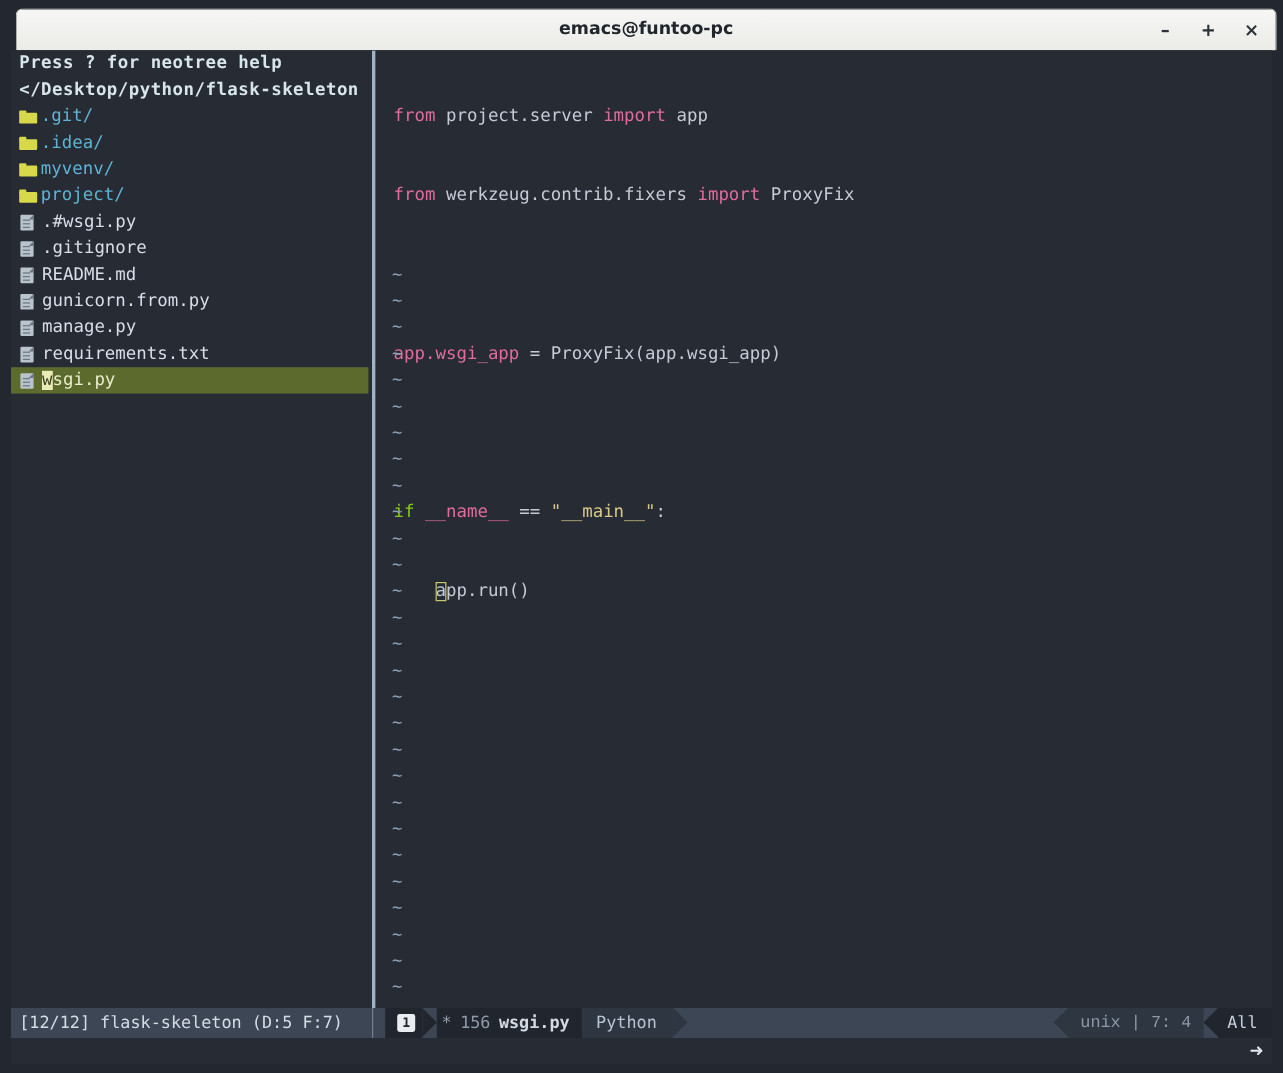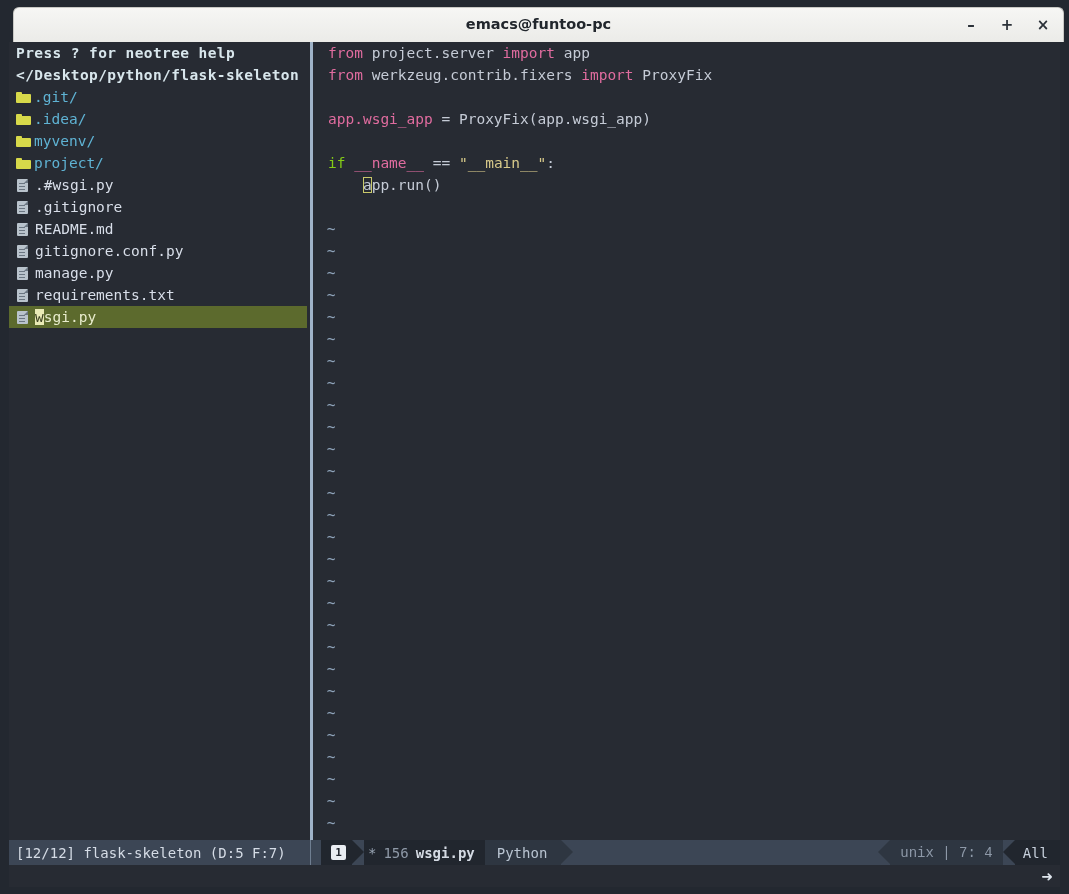--- a/index.html
+++ b/index.html
@@ -188,20 +188,21 @@
     background: #272b33;
     overflow: hidden;
   }
   .code-line {
     height: 22px;
     line-height: 22px;
     white-space: pre;
     font-size: 14.5px;
     padding-left: 15px;
     color: #c5cbd6;
+    margin-top: 44px;
   }
   .tilde-col {
     position: absolute;
     left: 8px;
     top: 176px;
     width: 20px;
   }
   .tilde {
     height: 22px;
     line-height: 22px;
@@ -389,21 +390,21 @@
           <div class="neo-row file">
             <span class="icon-file"></span>
             <span class="neo-label">.gitignore</span>
           </div>
           <div class="neo-row file">
             <span class="icon-file"></span>
             <span class="neo-label">README.md</span>
           </div>
           <div class="neo-row file">
             <span class="icon-file"></span>
-            <span class="neo-label">gitignore.conf.py</span>
+            <span class="neo-label">gunicorn.from.py</span>
           </div>
           <div class="neo-row file">
             <span class="icon-file"></span>
             <span class="neo-label">manage.py</span>
           </div>
           <div class="neo-row file">
             <span class="icon-file"></span>
             <span class="neo-label">requirements.txt</span>
           </div>
           <div class="neo-row file selected">

